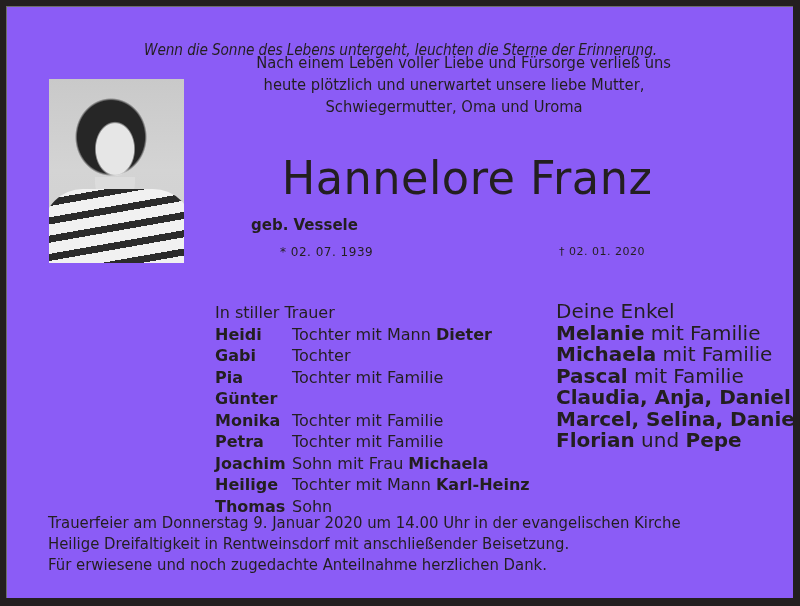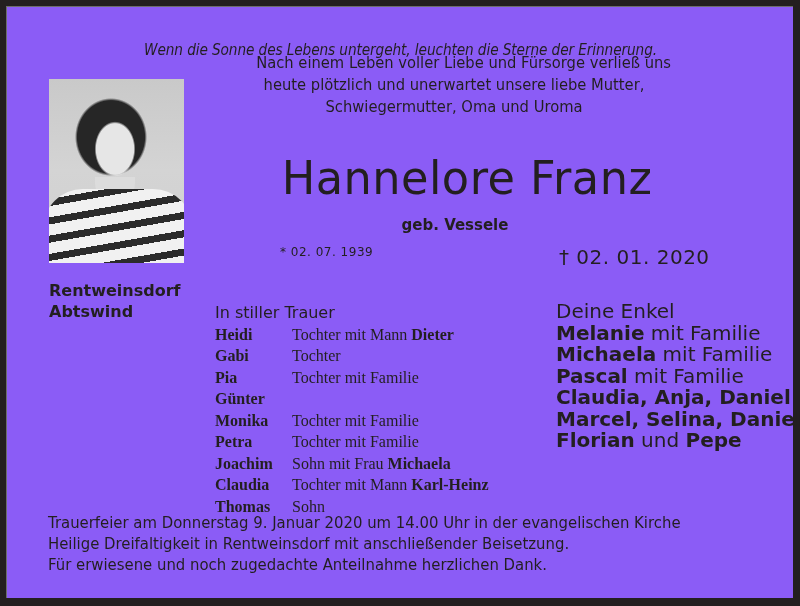--- a/index.html
+++ b/index.html
@@ -58,30 +58,29 @@
   }
   .intro div { white-space: nowrap; }
   .name {
     left: 232px; width: 456px; top: 144px;
     text-align: center;
     font-size: 46px; font-weight: normal;
     letter-spacing: 0.5px;
     transform: scaleX(0.97);
   }
   .maiden {
-    left: 220px; width: 456px; top: 209px;
-    text-align: center;
+    left: 244px; width: 456px; top: 209px;
     font-size: 15px; font-weight: bold;
   }
   .born { left: 273px; top: 238px; font-size: 12px; letter-spacing: 0.5px; }
-  .died { left: 552px; top: 238px; font-size: 20px; letter-spacing: 0.5px; }
+  .died { left: 552px; top: 238px; font-size: 11px; letter-spacing: 0.5px; }
 
   .places { left: 42px; top: 273px; font-size: 16px; font-weight: bold; line-height: 21px; }
   .mourners { left: 208px; top: 273px; font-size: 16px; line-height: 21.5px; margin-top: 22px; }
-  .mourners .row { display: flex; font-family: Liberation Serif, serif; }
+  .mourners .row { display: flex; }
   .mourners .nm { font-weight: bold; width: 77px; display: inline-block; }
   .b { font-weight: bold; }
   .grandkids { left: 549px; top: 294px; font-size: 20px; line-height: 21.5px; }
   .footer {
     left: 41px; top: 505px;
     font-size: 16px; line-height: 21px;
     transform: scaleX(0.93); transform-origin: left top;
   }
 </style>
 </head>
@@ -100,24 +99,20 @@
     <div>Nach einem Leben voller Liebe und Fürsorge verließ uns</div>
     <div>heute plötzlich und unerwartet unsere liebe Mutter,</div>
     <div>Schwiegermutter, Oma und Uroma</div>
   </div>
 
   <div class="abs name">Hannelore Franz</div>
   <div class="abs maiden">geb. Vessele</div>
   <div class="abs born">* 02. 07. 1939</div>
   <div class="abs died">† 02. 01. 2020</div>
 
-  <div class="abs places">
-    <div>Rentweinsdorf</div>
-    <div>Abtswind</div>
-  </div>
 
   <div class="abs mourners">
     <div>In stiller Trauer</div>
     <div class="row">
       <span class="nm">Heidi</span>
       <span><span>Tochter mit Mann </span><span class="b">Dieter</span></span>
     </div>
     <div class="row">
       <span class="nm">Gabi</span>
       <span>Tochter</span>
@@ -135,21 +130,21 @@
     </div>
     <div class="row">
       <span class="nm">Petra</span>
       <span>Tochter mit Familie</span>
     </div>
     <div class="row">
       <span class="nm">Joachim</span>
       <span><span>Sohn mit Frau </span><span class="b">Michaela</span></span>
     </div>
     <div class="row">
-      <span class="nm">Claudia</span>
+      <span class="nm">Heilige</span>
       <span><span>Tochter mit Mann </span><span class="b">Karl-Heinz</span></span>
     </div>
     <div class="row">
       <span class="nm">Thomas</span>
       <span>Sohn</span>
     </div>
   </div>
 
   <div class="abs grandkids">
     <div>Deine Enkel</div>

